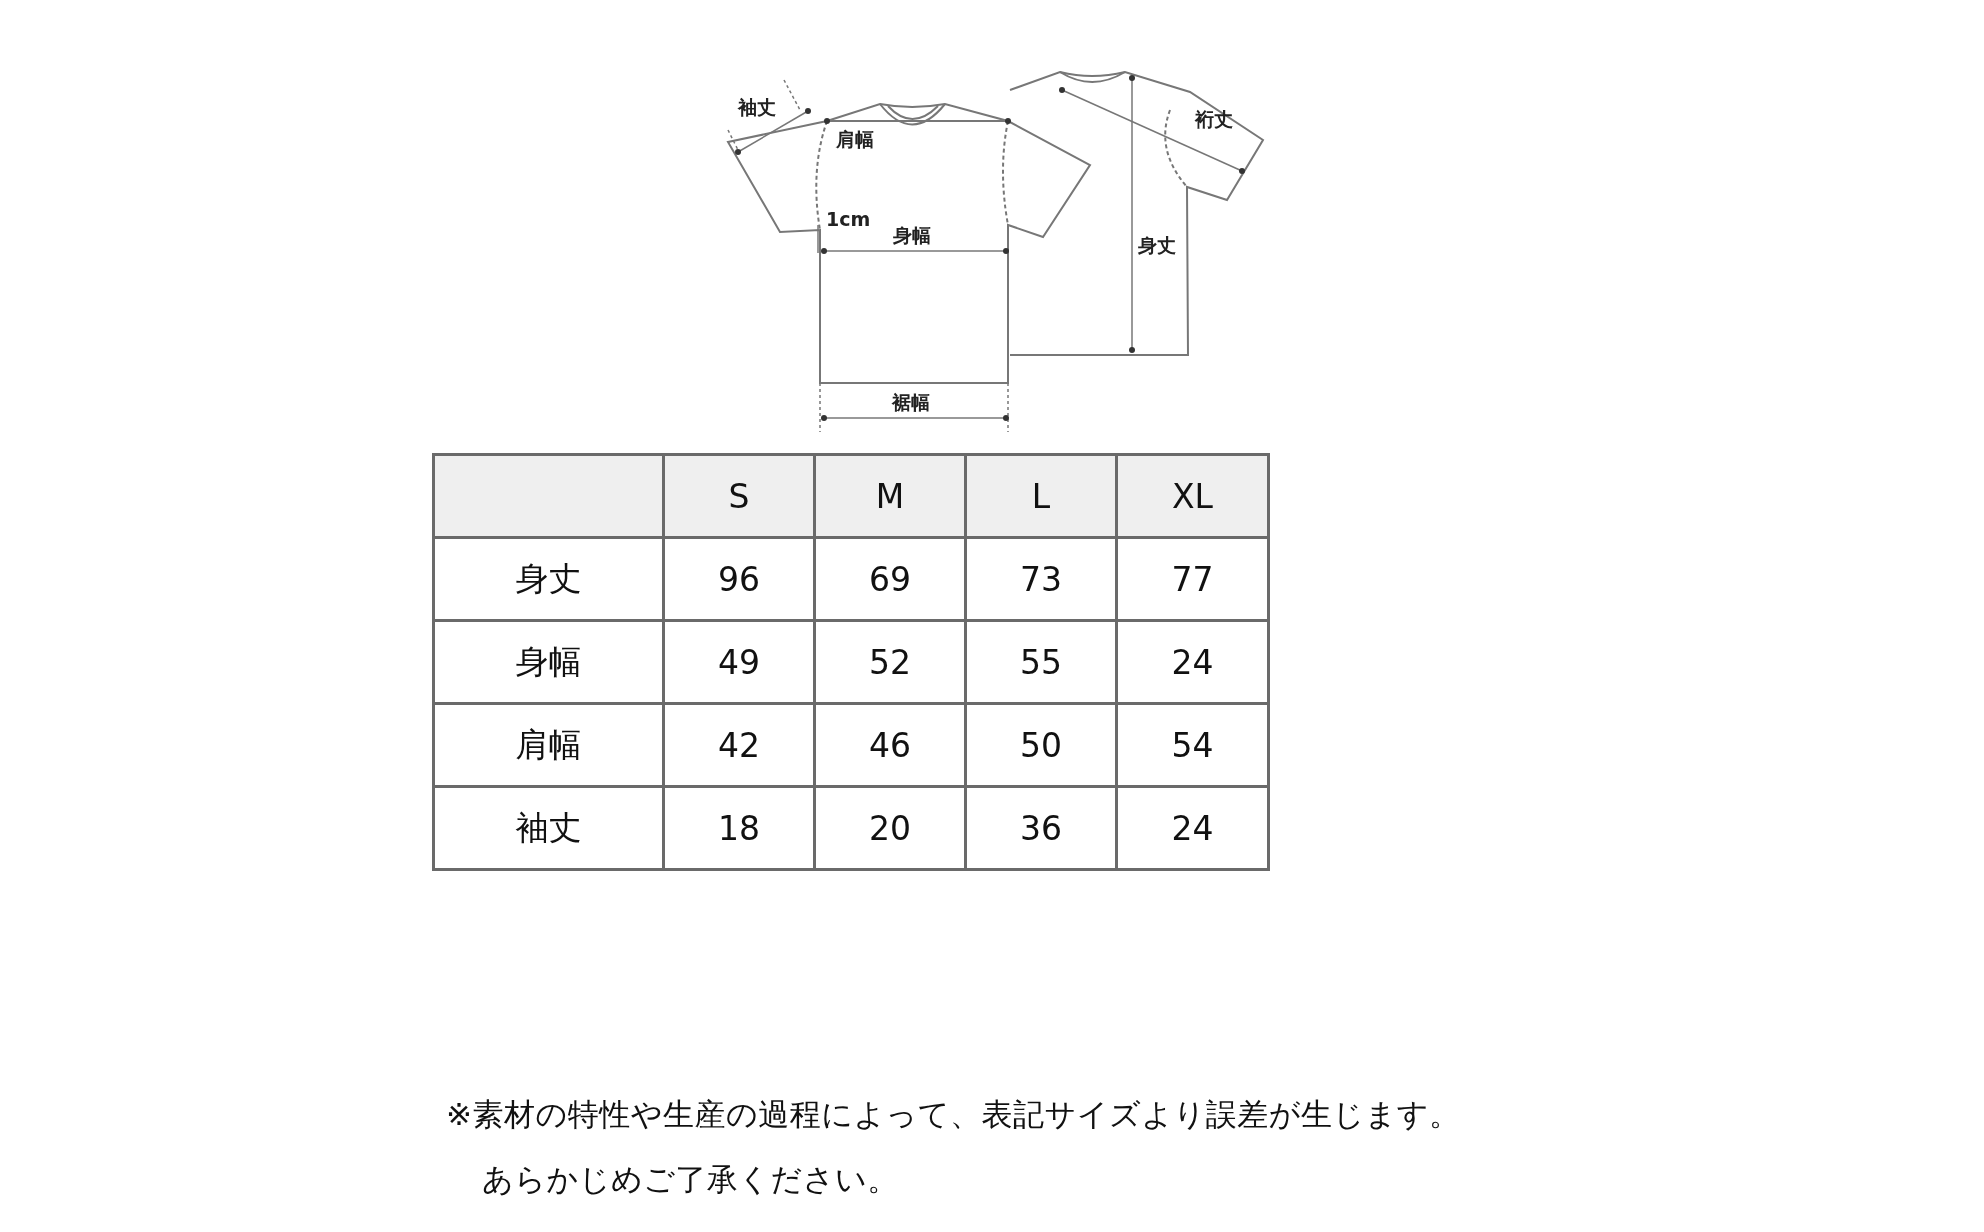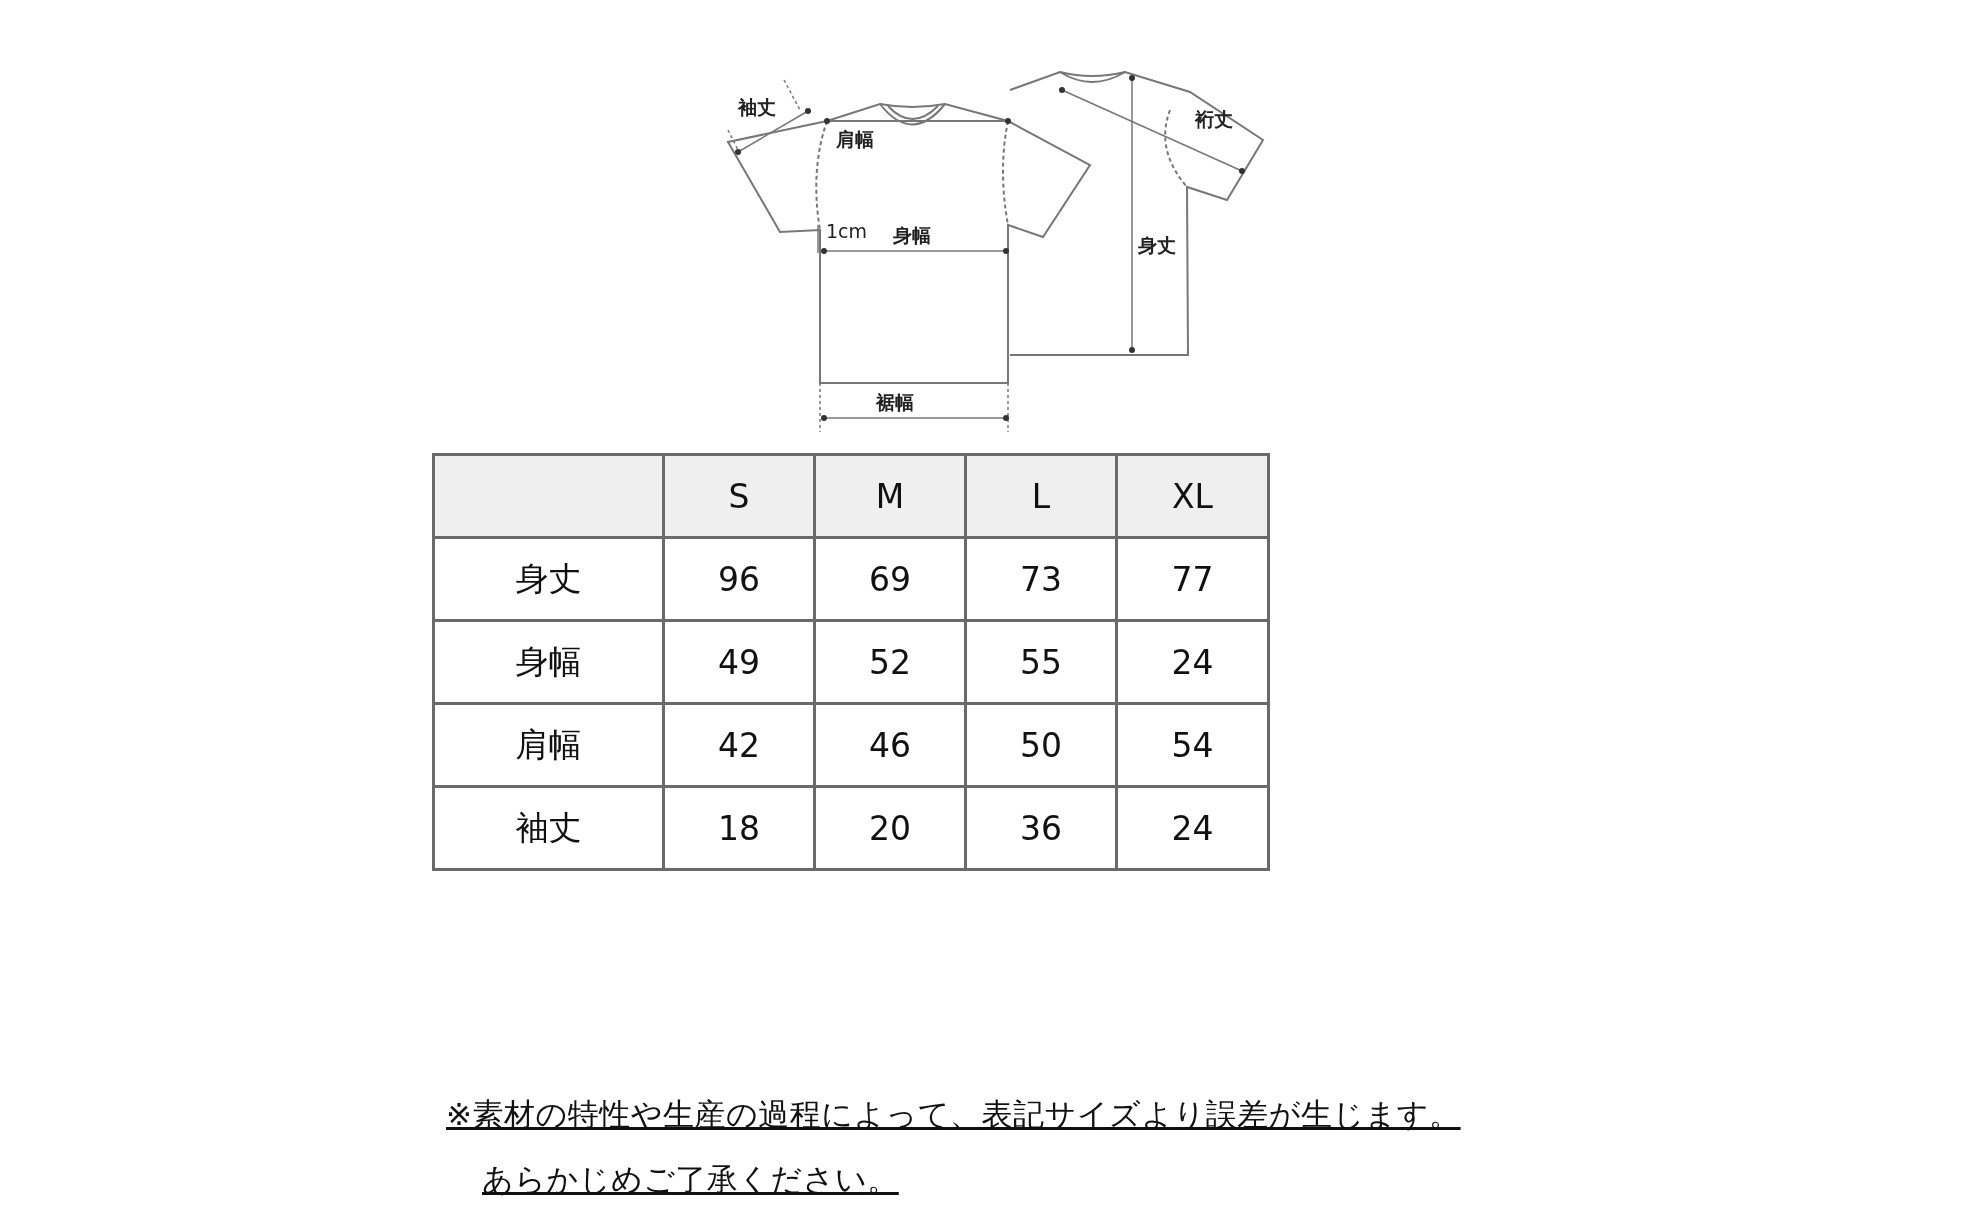--- a/index.html
+++ b/index.html
@@ -6,21 +6,21 @@
   body { width:1984px; height:1232px; position:relative; overflow:hidden;
          font-family:"DejaVu Sans","Liberation Sans",sans-serif; color:#111; }
   .diagram { position:absolute; left:700px; top:50px; width:600px; height:400px; }
   .diagram svg { position:absolute; left:0; top:0; }
   .dlabel { position:absolute; font-size:19px; font-weight:bold; color:#222; white-space:nowrap; line-height:1; }
   table.size { position:absolute; left:432px; top:453px; border-collapse:collapse; table-layout:fixed; }
   table.size td, table.size th { border:3px solid #6a6a6a; height:80px; text-align:center; vertical-align:middle;
         font-size:33px; font-weight:normal; padding:0; color:#111; }
   table.size th { background:#efefef; }
   .c0 { width:226px; } .c1 { width:148px; }
-  .note { position:absolute; font-size:31px; color:#111; white-space:nowrap; line-height:1; letter-spacing:0.5px;text-decoration:underline; }
+  .note { position:absolute; font-size:31px; color:#111; white-space:nowrap; line-height:1; letter-spacing:0.5px; }
 </style>
 </head>
 <body>
 
 <div class="diagram">
   <svg width="600" height="400" viewBox="0 0 600 400">
     <g fill="none" stroke="#777" stroke-width="2">
 
       <path d="M310 40 L360 22 Q392 30 425 22 L490 42 L563 90 L527 150 L487 137 L488 305 L310 305"></path>
       <path d="M360 22 Q392 42 425 22"></path>
@@ -60,23 +60,23 @@
       <circle cx="432" cy="28" r="3"></circle>
         <circle cx="432" cy="300" r="3"></circle>
       <circle cx="362" cy="40" r="3"></circle>
         <circle cx="542" cy="121" r="3"></circle>
       <circle cx="38" cy="102" r="3"></circle>
         <circle cx="108" cy="61" r="3"></circle>
     </g>
   </svg>
   <span class="dlabel" style="left:38px;top:48px;">袖丈</span>
   <span class="dlabel" style="left:136px;top:80px;">肩幅</span>
-  <span class="dlabel" style="left:126px;top:172px;font-weight:normal;">1cm</span>
+  <span class="dlabel" style="left:126px;top:160px;font-weight:bold;">1cm</span>
   <span class="dlabel" style="left:193px;top:176px;">身幅</span>
-  <span class="dlabel" style="left:176px;top:343px;text-align:center;">裾幅</span>
+  <span class="dlabel" style="left:192px;top:343px;text-align:center;">裾幅</span>
   <span class="dlabel" style="left:495px;top:60px;text-align:center;">裄丈</span>
   <span class="dlabel" style="left:438px;top:186px;">身丈</span>
 </div>
 
 <table class="size">
   <colgroup>
     <col class="c0">
       <col class="c1" style="width:148px">
       <col style="width:148px">
       <col style="width:148px">

